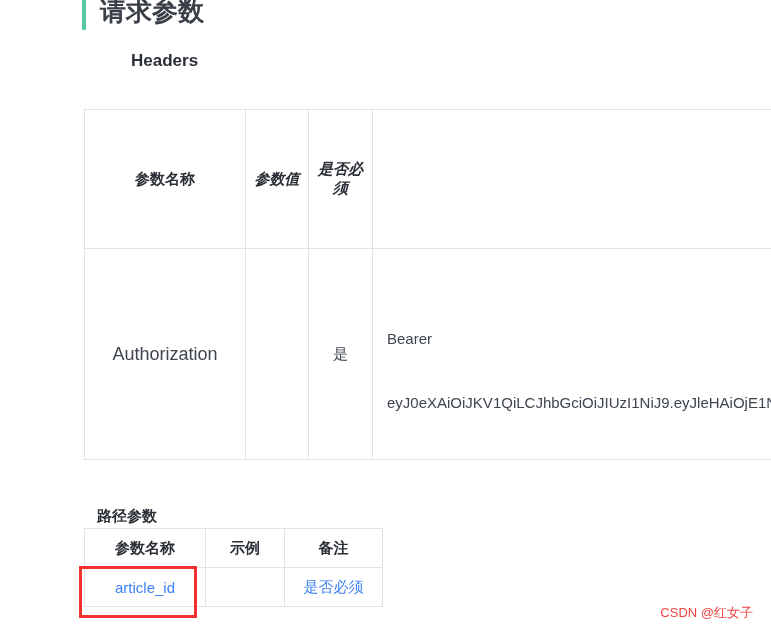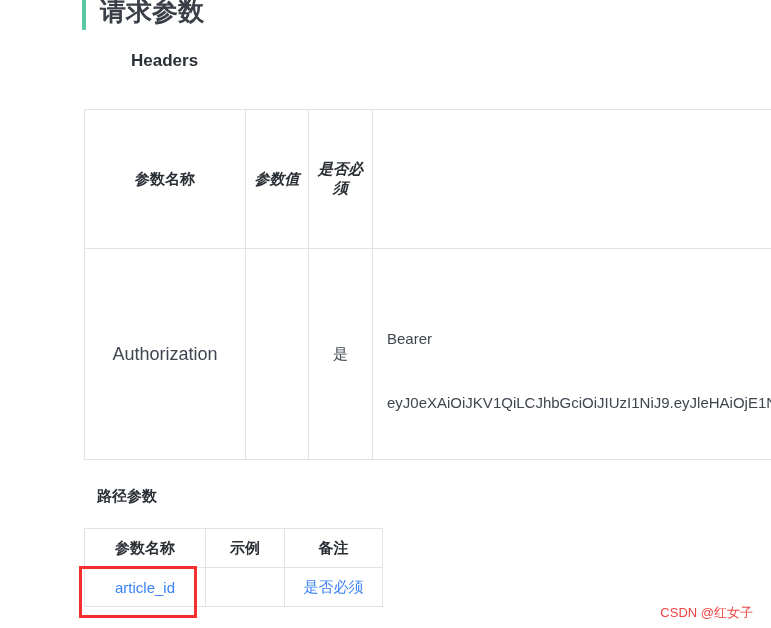--- a/index.html
+++ b/index.html
@@ -49,21 +49,21 @@
     white-space: nowrap;
   }
   .subheading.headers-heading {
     left: 97px;
     top: 51px;
     font-size: 17px;
     margin-left: 34px;
   }
   .subheading.path-heading {
     left: 97px;
-    top: 487px;
+    top: 507px;
     font-size: 15px;
   }
 
   
   table.api-table {
     position: absolute;
     border-collapse: collapse;
     table-layout: fixed;
     background: #fff;
   }

